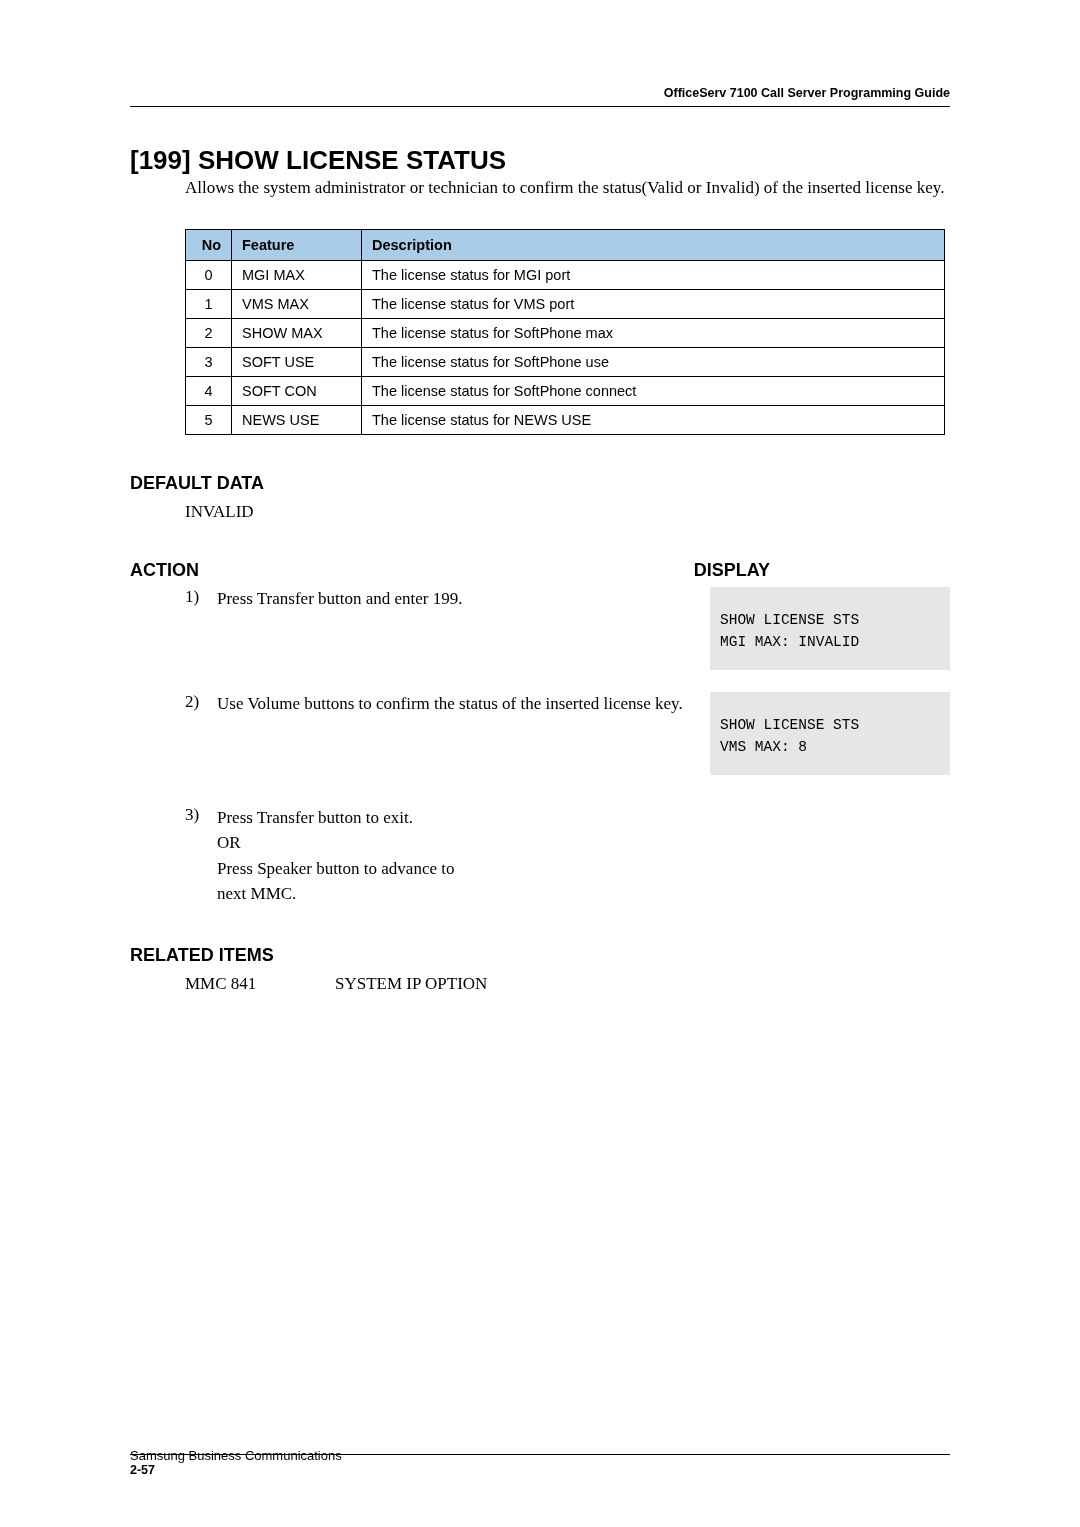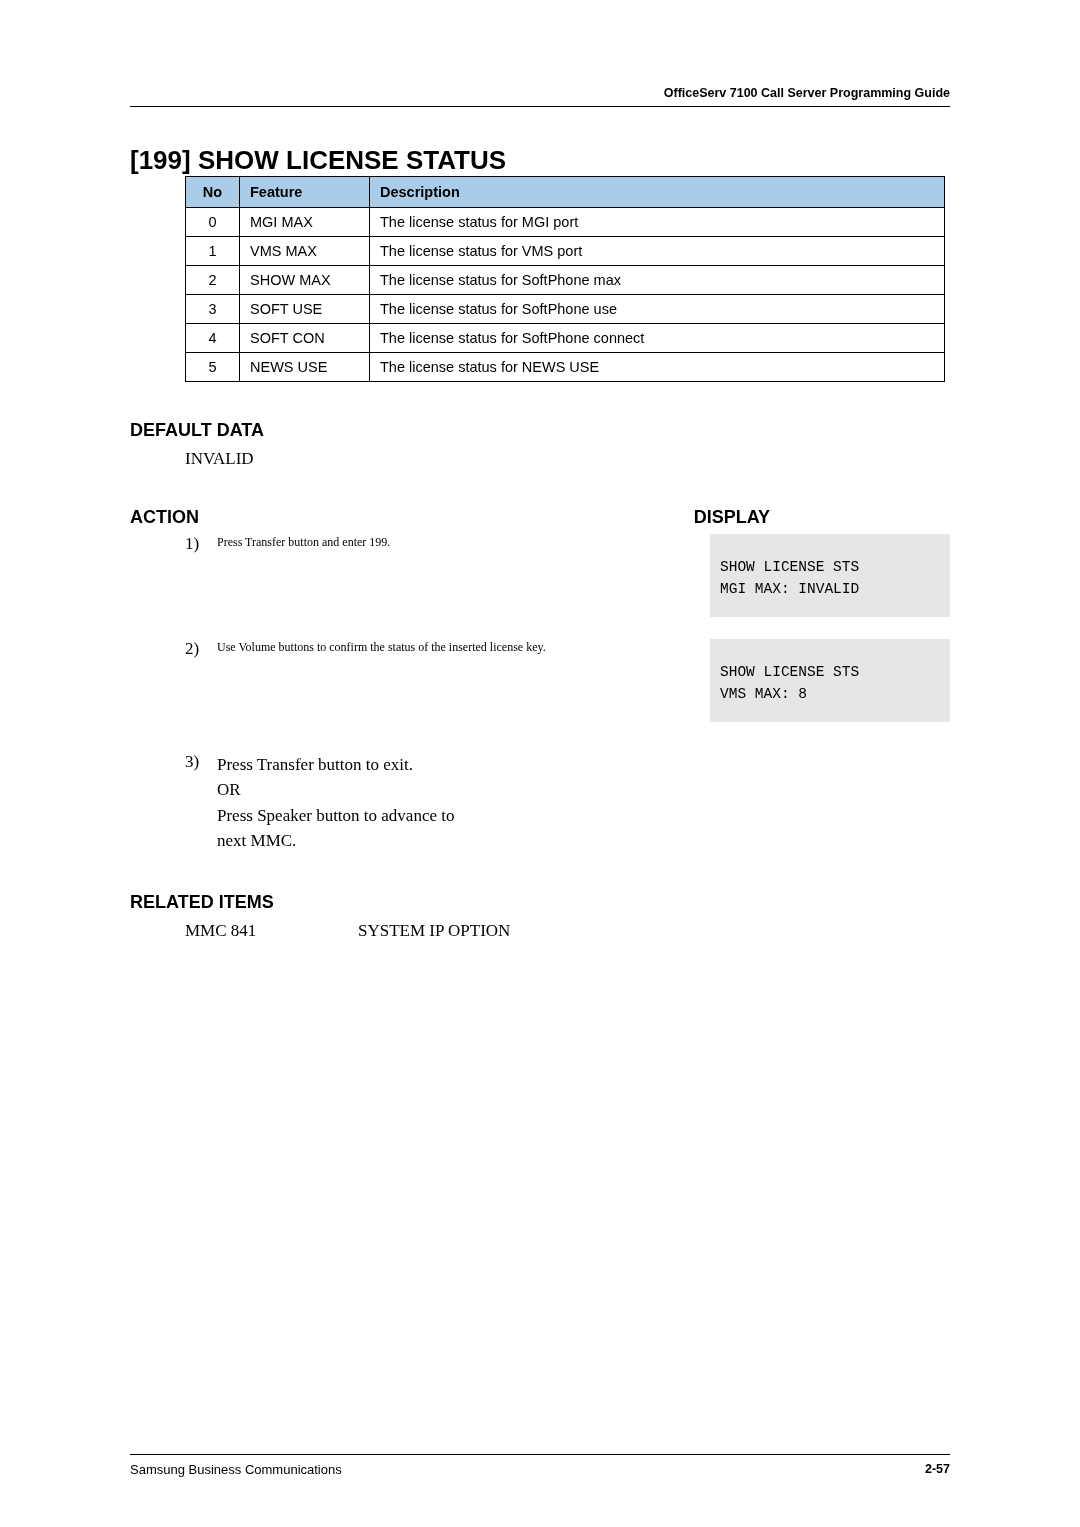--- a/index.html
+++ b/index.html
@@ -50,21 +50,21 @@
     font-family: Arial, Helvetica, sans-serif;
     font-size: 14.5px;
   }
   table.feature-table th {
     background: #a9cce8;
     text-align: left;
     padding: 7px 10px;
     border: 1px solid #000;
     font-weight: bold;
   }
-  table.feature-table th.no-col { width: 54px; text-align: center;}
+  table.feature-table th.no-col { width: 46px; text-align: right;}
   table.feature-table th.feat-col { width: 130px; }
   table.feature-table td {
     border: 1px solid #000;
     padding: 6px 10px;
   }
   table.feature-table td.no-cell { text-align: center; }
   h2.subhead {
     font-family: Arial, Helvetica, sans-serif;
     font-weight: bold;
     font-size: 18px;
@@ -92,21 +92,21 @@
     align-items: flex-start;
     margin-bottom: 22px;
   }
   .step-num {
     width: 32px;
     flex-shrink: 0;
     font-size: 17px;
   }
   .step-text {
     flex: 1;
-    font-size: 12px;
+    font-size: 17px;
     line-height: 1.45;
     padding-right: 0;
     text-align: justify;
   }
   .display-box {
     width: 240px;
     flex-shrink: 0;
     background: #e6e6e6;
     font-family: "Courier New", Courier, monospace;
     font-size: 14.5px;
@@ -119,51 +119,52 @@
     align-items: flex-start;
   }
   .step3-text {
     font-size: 17px;
     line-height: 1.5;
   }
   .related-body {
     margin-left: 55px;
     font-size: 17px;
     display: flex;
-    gap: 23px;
   }
   .related-code { width: 150px; }
   .footer-rule {
     position: absolute;
     bottom: 72px;
     left: 130px;
     right: 130px;
     border-top: 1.5px solid #000;
   }
   .footer {
     position: absolute;
     bottom: 50px;
     left: 130px;
     right: 130px;
     display: flex;
     justify-content: space-between;
     font-family: Arial, Helvetica, sans-serif;
     font-size: 13px;
+    flex-direction: column;
   }
   .footer .page { font-weight: bold; font-size: 12.5px;}
 </style>
 </head>
 <body>
 
 <div class="header-right">OfficeServ 7100 Call Server Programming Guide</div>
 <div class="header-rule"></div>
 
 <div class="content">
 
   <h1 class="section-title">[199] SHOW LICENSE STATUS</h1>
+  <p class="intro">Allows the system administrator or technician to confirm the status(Valid or Invalid) of the inserted license key.</p>
 
   <table class="feature-table">
     <thead>
       <tr>
         <th class="no-col">No</th>
         <th class="feat-col">Feature</th>
         <th>Description</th>
       </tr>
     </thead>
     <tbody>

